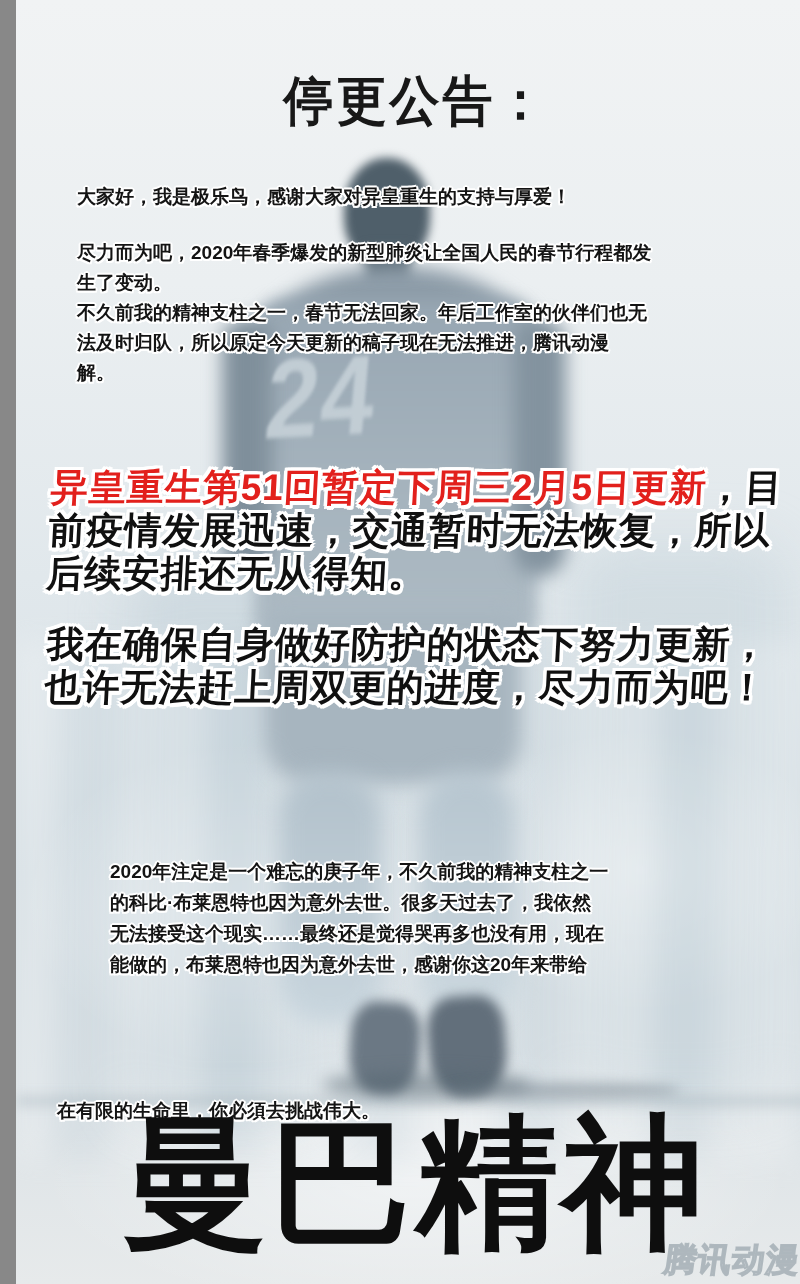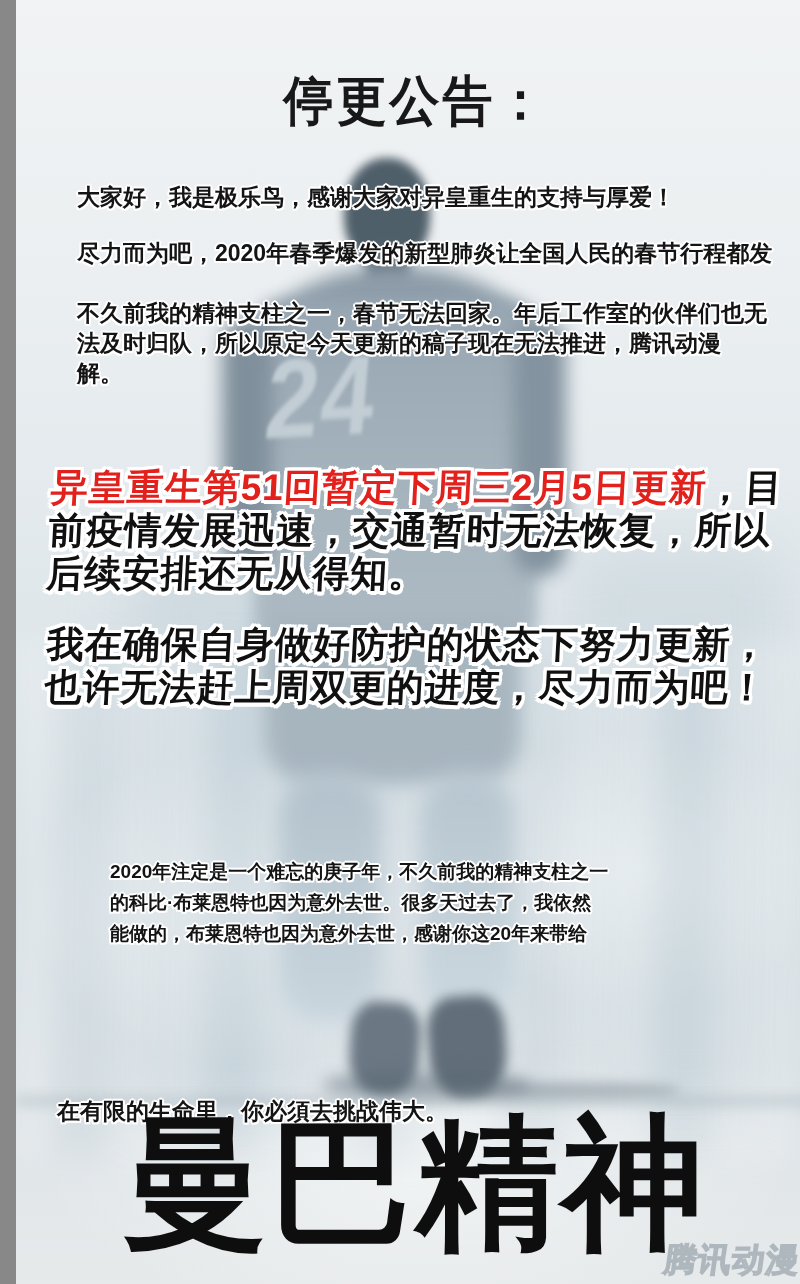--- a/index.html
+++ b/index.html
@@ -39,21 +39,21 @@
   .jersey-number{
     left:256px;top:336px;width:240px;
     font-size:112px;font-weight:700;color:#c4cfd6;opacity:.95;
     transform:skewX(-8deg) rotate(-3deg) scaleX(.85);transform-origin:left top;
     filter:blur(2px);letter-spacing:2px;
   }
   
   .t-out{text-shadow:-1.5px -1.5px 0 #fff,1.5px -1.5px 0 #fff,-1.5px 1.5px 0 #fff,1.5px 1.5px 0 #fff,-2px 0 0 #fff,2px 0 0 #fff,0 -2px 0 #fff,0 2px 0 #fff;}
   .t-out-strong{text-shadow:-3px -3px 0 #fff,3px -3px 0 #fff,-3px 3px 0 #fff,3px 3px 0 #fff,-3.5px 0 0 #fff,3.5px 0 0 #fff,0 -3.5px 0 #fff,0 3.5px 0 #fff,-2px -3.5px 0 #fff,2px 3.5px 0 #fff;}
   .title{left:0;top:68px;width:800px;text-align:center;font-size:50px;font-weight:900;color:#181818;letter-spacing:3px;transform:scaleY(1.06);}
-  .body-text{color:#141414;font-size:23px;font-weight:600;line-height:30px;white-space:nowrap;}
+  .body-text{color:#141414;font-size:19px;font-weight:600;line-height:30px;white-space:nowrap;}
   .greeting{left:61px;top:182px;}
   .p-outbreak{left:61px;top:238px;}
   .p-wuhan{left:61px;top:298px;}
   .stylized{font-size:37px;font-weight:900;color:#101010;line-height:43px;white-space:nowrap;transform:skewX(-3deg);transform-origin:left top;letter-spacing:1px;}
   .notice{left:36px;top:466px;}
   .notice .red{color:#e2201c;}
   .effort{left:32px;top:623px;}
   .tribute{left:94px;top:856px;font-size:19px;line-height:31px;}
   .quote{left:41px;top:1096px;}
   .slogan{left:0;top:1108px;width:800px;text-align:center;font-size:142px;font-weight:900;color:#0e0e0e;letter-spacing:4px;line-height:150px;transform:scaleY(1.02);}
@@ -88,20 +88,21 @@
   <div class="layer shoe-r"></div>
   <div class="layer shadow-feet"></div>
   <div class="layer shadow-streak"></div>
 
   <div class="layer title">停更公告：</div>
 
   <div class="layer body-text t-out greeting">大家好，我是极乐鸟，感谢大家对异皇重生的支持与厚爱！</div>
 
   <div class="layer body-text t-out p-outbreak">
     <div>尽力而为吧，2020年春季爆发的新型肺炎让全国人民的春节行程都发</div>
+    <div>生了变动。</div>
   </div>
 
   <div class="layer body-text t-out p-wuhan">
     <div>不久前我的精神支柱之一，春节无法回家。年后工作室的伙伴们也无</div>
     <div>法及时归队，所以原定今天更新的稿子现在无法推进，腾讯动漫</div>
     <div>解。</div>
   </div>
 
   <div class="layer stylized t-out-strong notice">
     <div><span class="red">异皇重生第51回暂定下周三2月5日更新</span><span>，目</span></div>
@@ -110,20 +111,21 @@
   </div>
 
   <div class="layer stylized t-out-strong effort">
     <div>我在确保自身做好防护的状态下努力更新，</div>
     <div>也许无法赶上周双更的进度，尽力而为吧！</div>
   </div>
 
   <div class="layer body-text t-out tribute">
     <div>2020年注定是一个难忘的庚子年，不久前我的精神支柱之一</div>
     <div>的科比·布莱恩特也因为意外去世。很多天过去了，我依然</div>
+    <div>无法接受这个现实……最终还是觉得哭再多也没有用，现在</div>
     <div>能做的，布莱恩特也因为意外去世，感谢你这20年来带给</div>
   </div>
 
   <div class="layer body-text t-out quote">在有限的生命里，你必須去挑战伟大。</div>
 
   <div class="layer slogan">曼巴精神</div>
 
   <div class="layer watermark">腾讯动漫</div>
 
 </div>

